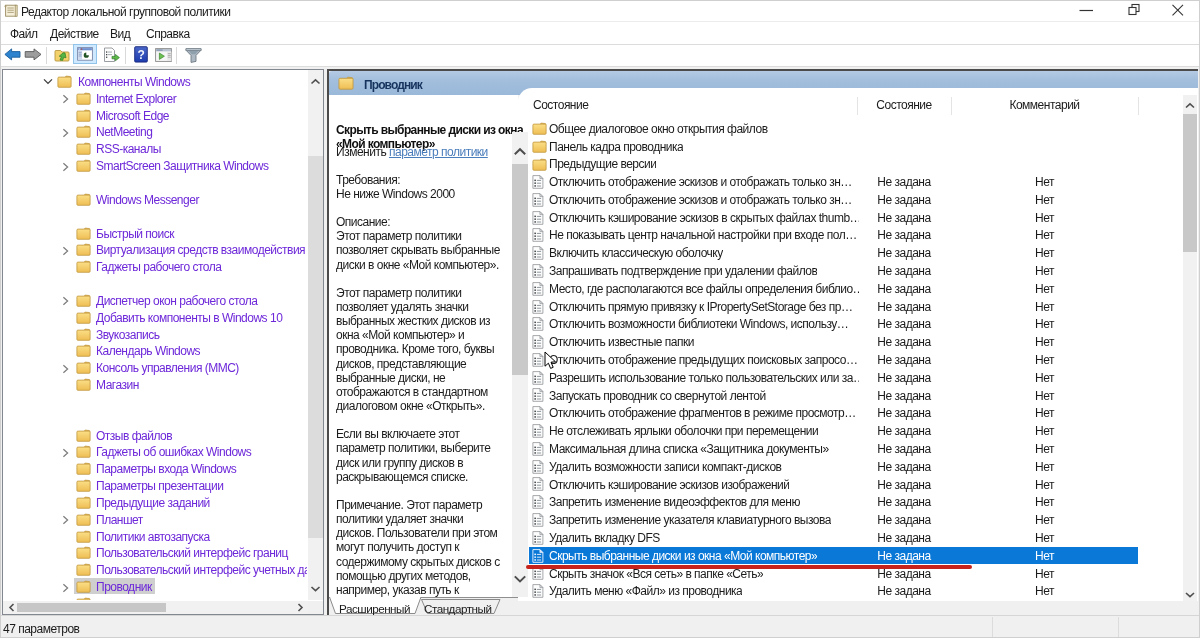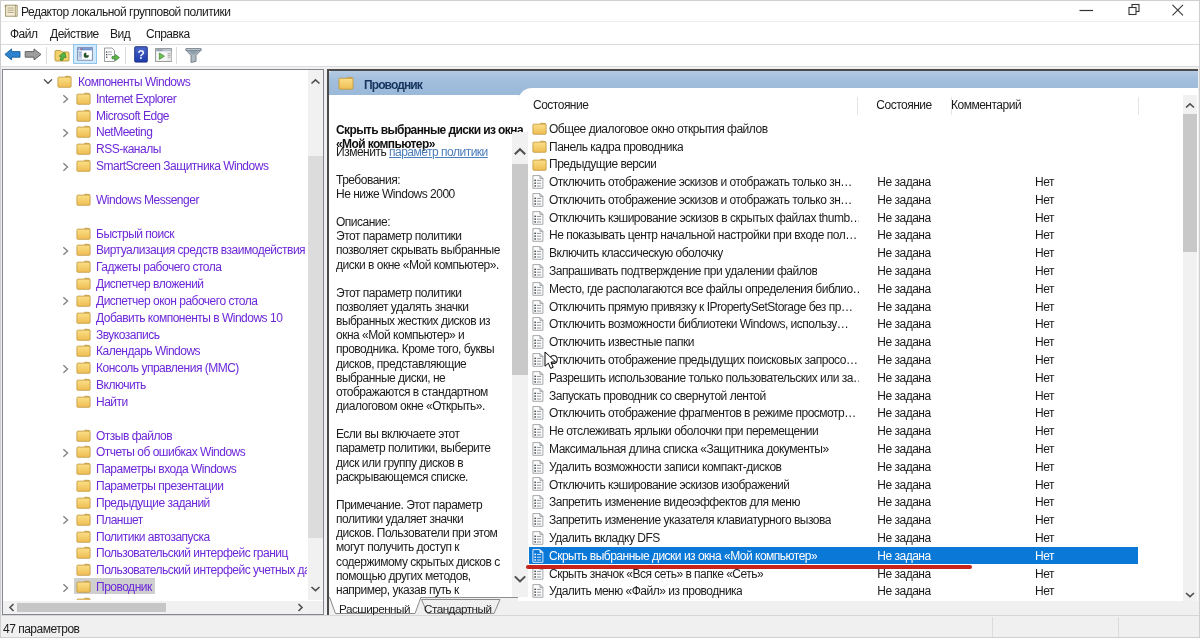--- a/index.html
+++ b/index.html
@@ -232,26 +232,20 @@
           <use href="#fo"></use>
         </svg>
 <span class="tx">Виртуализация средств взаимодействия с</span>
 </div>
 <div class="tr" style="top:188.6px">
 <svg class="fo" width="15" height="13">
           <use href="#fo"></use>
         </svg>
 <span class="tx">Гаджеты рабочего стола</span>
 </div>
-<div class="tr" style="top:205.5px">
-<svg class="fo" width="15" height="13">
-          <use href="#fo"></use>
-        </svg>
-<span class="tx">Диспетчер вложений</span>
-</div>
 <div class="tr" style="top:222.3px">
 <svg class="ch" width="7" height="10">
           <use href="#cr"></use>
         </svg>
 <svg class="fo" width="15" height="13">
           <use href="#fo"></use>
         </svg>
 <span class="tx">Диспетчер окон рабочего стола</span>
 </div>
 <div class="tr" style="top:239.2px">
@@ -278,42 +272,36 @@
         </svg>
 <svg class="fo" width="15" height="13">
           <use href="#fo"></use>
         </svg>
 <span class="tx">Консоль управления (MMC)</span>
 </div>
 <div class="tr" style="top:306.5px">
 <svg class="fo" width="15" height="13">
           <use href="#fo"></use>
         </svg>
-<span class="tx">Включить</span>
-</div>
-<div class="tr" style="top:323.4px">
-<svg class="fo" width="15" height="13">
-          <use href="#fo"></use>
-        </svg>
-<span class="tx">Найти</span>
+<span class="tx">Магазин</span>
 </div>
 <div class="tr" style="top:357.0px">
 <svg class="fo" width="15" height="13">
           <use href="#fo"></use>
         </svg>
 <span class="tx">Отзыв файлов</span>
 </div>
 <div class="tr" style="top:373.9px">
 <svg class="ch" width="7" height="10">
           <use href="#cr"></use>
         </svg>
 <svg class="fo" width="15" height="13">
           <use href="#fo"></use>
         </svg>
-<span class="tx">Отчеты об ошибках Windows</span>
+<span class="tx">Гаджеты об ошибках Windows</span>
 </div>
 <div class="tr" style="top:390.7px">
 <svg class="fo" width="15" height="13">
           <use href="#fo"></use>
         </svg>
 <span class="tx">Параметры входа Windows</span>
 </div>
 <div class="tr" style="top:407.6px">
 <svg class="fo" width="15" height="13">
           <use href="#fo"></use>
@@ -400,21 +388,21 @@
 <div class="sbt" style="left:183px;top:61px;width:16px;height:465px"></div>
 <svg class="a" style="left:183px;top:75px" width="16" height="12" viewBox="0 0 16 12">
       <path d="M2.8,8.2 L8,3.2 L13.2,8.2" stroke="#4e4e4e" stroke-width="2" fill="none"></path>
     </svg>
 <div class="thumb" style="left:183px;top:93px;width:16px;height:211px;background:#c9c9c9"></div>
 <svg class="a" style="left:183px;top:502px" width="16" height="12" viewBox="0 0 16 12">
       <path d="M2.8,3.4 L8,8.4 L13.2,3.4" stroke="#4e4e4e" stroke-width="2" fill="none"></path>
     </svg>
 <span class="a" style="left:204px;top:27px;font-size:12px;color:#1b1b1b">Состояние</span>
 <span class="a" style="left:528px;width:94px;top:27px;font-size:12px;color:#1b1b1b;text-align:center">Состояние</span>
-<span class="a" style="left:622px;width:187px;top:27px;font-size:12px;color:#1b1b1b;text-align:left">Комментарий</span>
+<span class="a" style="left:622px;width:187px;top:27px;font-size:12px;color:#1b1b1b;text-align:center">Комментарий</span>
 <div class="hsep" style="left:528px"></div>
 <div class="hsep" style="left:622px"></div>
 <div class="hsep" style="left:809px"></div>
 <div class="lr" style="top:48.6px">
 <svg class="ic" width="15" height="13" style="top:2.5px">
         <use href="#fo"></use>
       </svg>
 <span class="nm">Общее диалоговое окно открытия файлов</span>
 </div>
 <div class="lr" style="top:66.4px">

